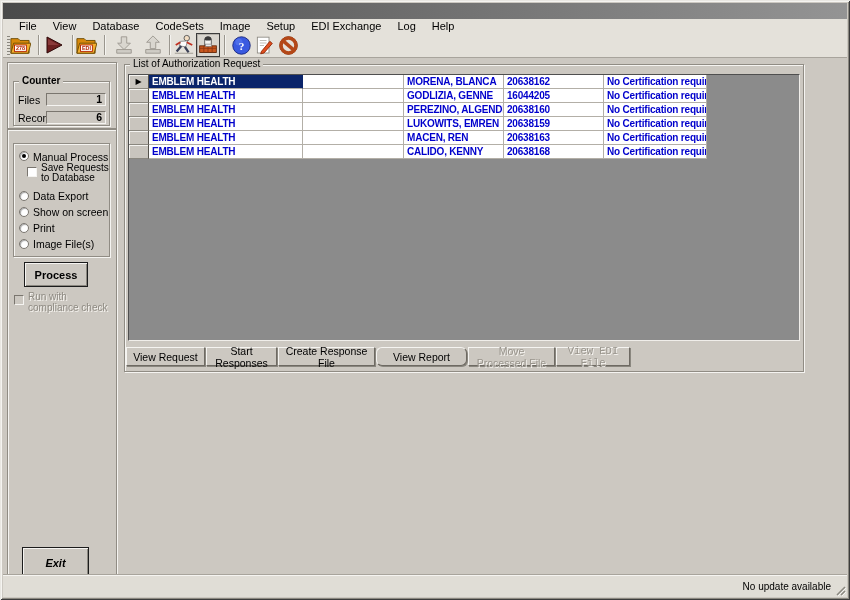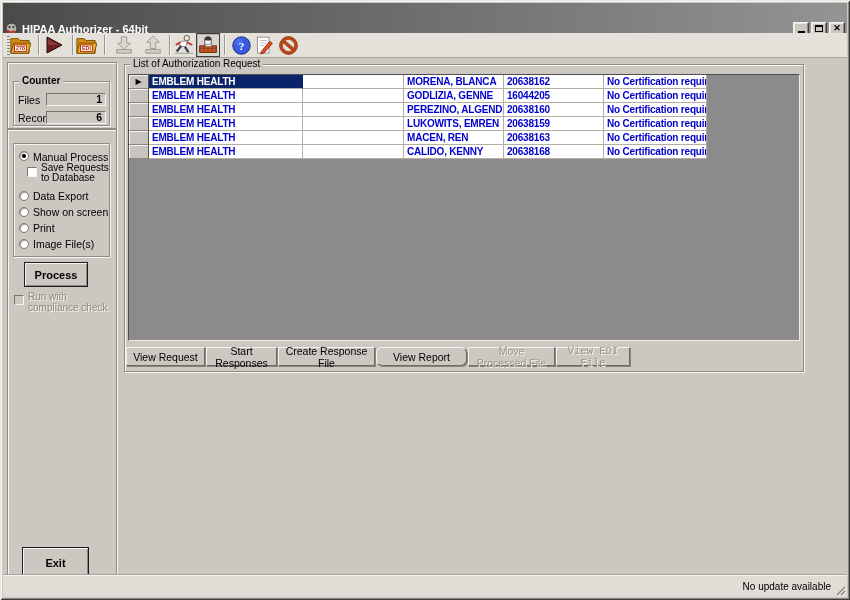--- a/index.html
+++ b/index.html
@@ -98,20 +98,31 @@
         </span>
       <span class="winbtn">
           <span class="glyph-max"></span>
         </span>
       <span class="winbtn">
           <span class="glyph-close">✕</span>
         </span>
     </span>
   </div>
 
+  <div class="menubar">
+    <span class="menu-item">File</span>
+    <span class="menu-item">View</span>
+    <span class="menu-item">Database</span>
+    <span class="menu-item">CodeSets</span>
+    <span class="menu-item">Image</span>
+    <span class="menu-item">Setup</span>
+    <span class="menu-item">EDI Exchange</span>
+    <span class="menu-item">Log</span>
+    <span class="menu-item">Help</span>
+  </div>
 
   <div class="toolbar">
     <span class="tb-grip"></span>
 
     <span class="tbtn" style="left:5px">
       <svg width="22" height="20" viewBox="0 0 24 22">
         <path d="M2 4 h8 l2 2 h10 v14 H2 Z" fill="#d8890c" stroke="#6b4a00"></path>
         <path d="M2 20 L5 9 h19 l-3 11 Z" fill="#f2ad2e" stroke="#6b4a00"></path>
         <rect x="6" y="11" width="13" height="7" fill="#fff" stroke="#b32000"></rect>
         <text x="12.5" y="16.8" font-size="6" font-weight="bold" fill="#b32000" text-anchor="middle" font-family="Liberation Sans,sans-serif">278</text>
@@ -218,21 +229,21 @@
   <span class="radio" style="left:19px;top:223px;"></span>
   <span class="lbl" style="left:33px;top:222px;">Print</span>
   <span class="radio" style="left:19px;top:239px;"></span>
   <span class="lbl" style="left:33px;top:238px;">Image File(s)</span>
 
   <button class="push" style="left:24px;top:262px;width:64px;height:25px;">Process</button>
 
   <span class="checkbox disabled" style="left:14px;top:295px;"></span>
   <span class="lbl dis" style="left:28px;top:292px;font-size:10px;line-height:10.5px;"><span>Run with</span><br><span>compliance check</span></span>
 
-  <button class="push" style="left:22px;top:547px;width:67px;height:31px;">Exit</button>
+  <button class="push" style="left:22px;top:547px;width:67px;height:31px;font-style:italic;">Exit</button>
 
   <div class="etched" style="left:124px;top:64px;width:680px;height:308px;">
     <span class="legend">List of Authorization Request</span>
   </div>
 
   <div class="gridbox">
     <div class="trow">
       <div class="sc c0">
           <span class="arrow">▶</span>
         </div>

